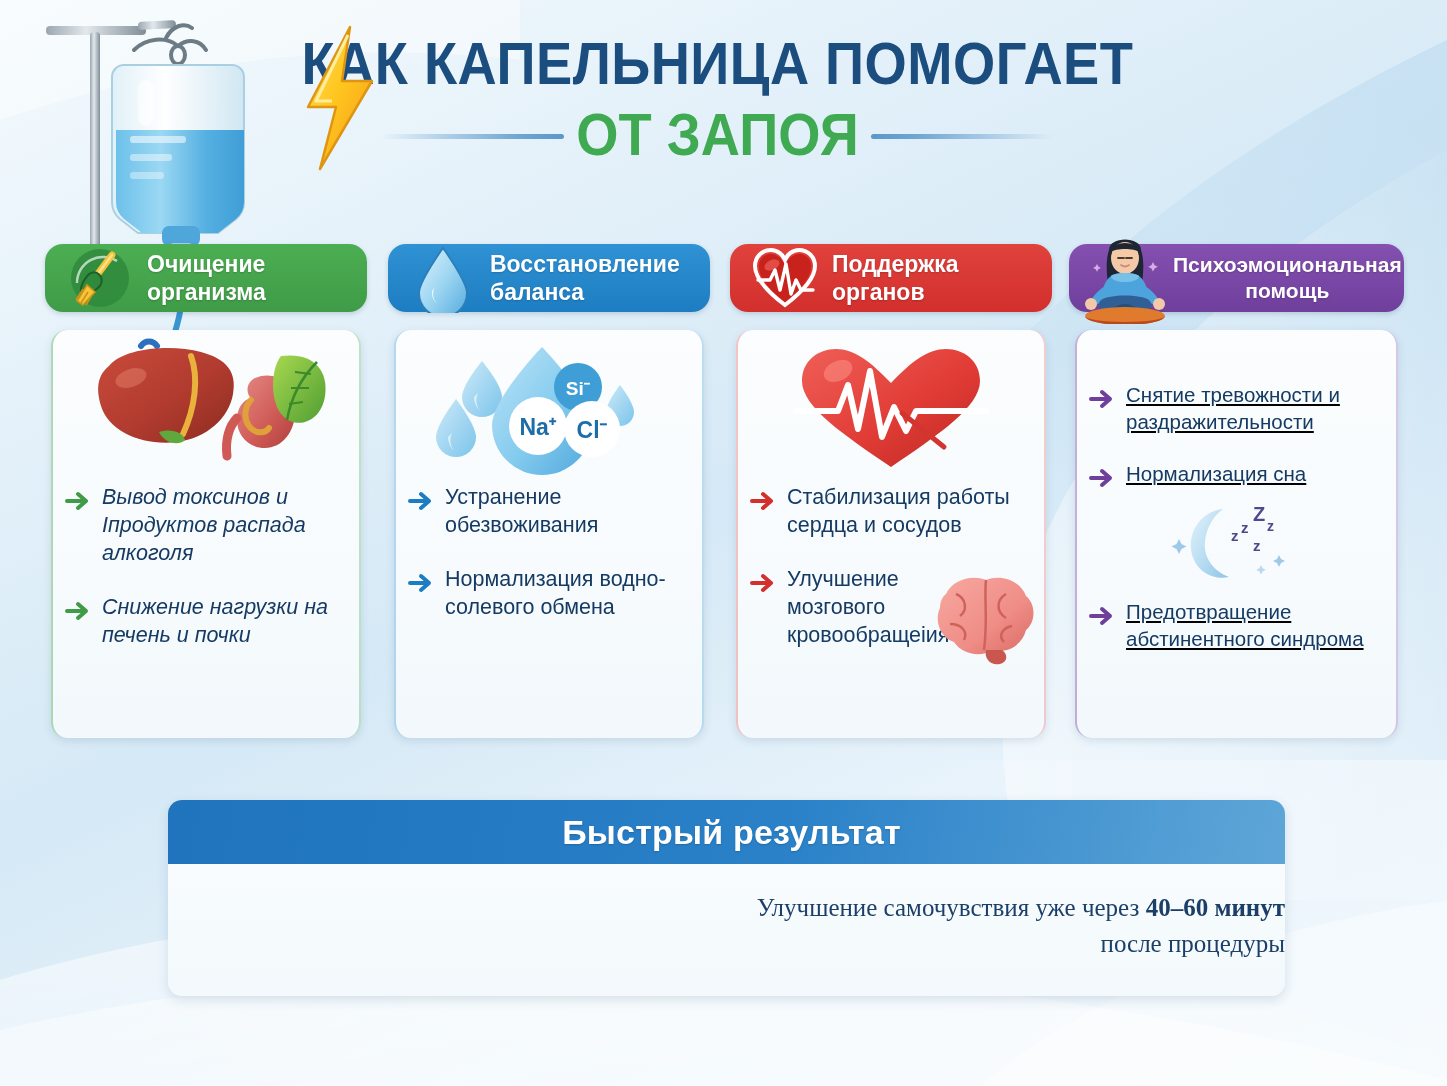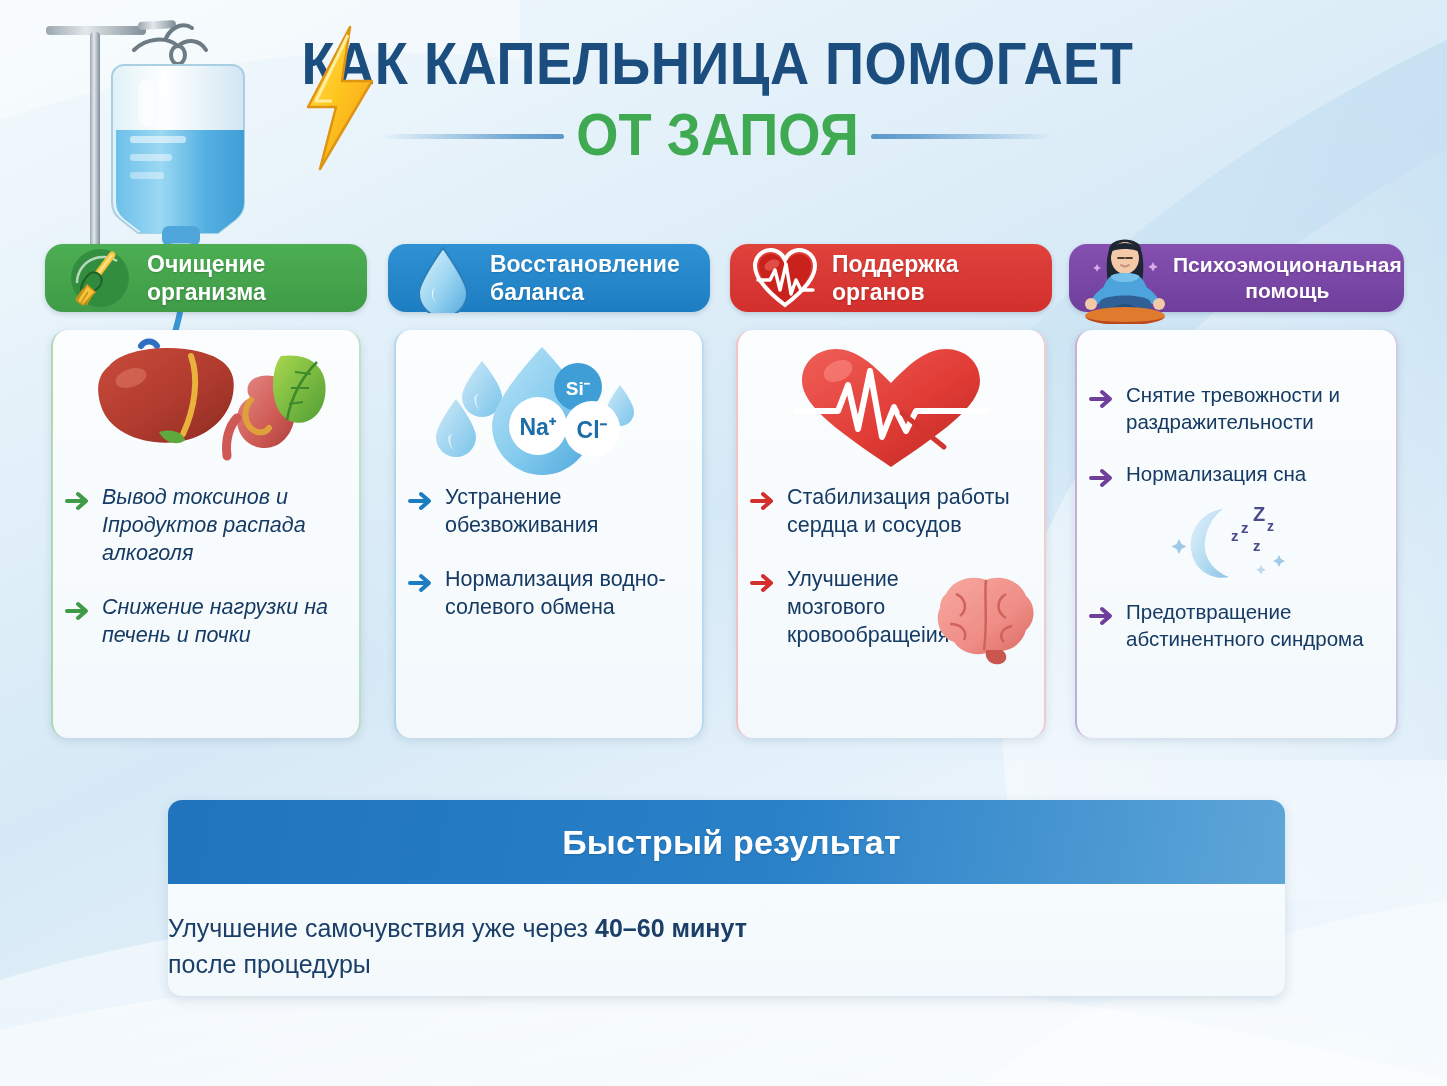--- a/index.html
+++ b/index.html
@@ -128,21 +128,21 @@
 
   .card-illustration {
     height: 150px;
     display: flex;
     align-items: center;
     justify-content: center;
     padding-top: 6px;
   }
 
   .bullets { padding: 4px 14px 0 12px; }
-  .c4 .bullets { padding-top: 52px; }
+  .c4 .bullets { padding-top: 52px; text-decoration: underline; }
 
   .bullet {
     display: flex;
     align-items: flex-start;
     gap: 11px;
     margin-bottom: 26px;
     position: relative;
   }
   .bullet-arrow { flex: 0 0 auto; width: 26px; height: 26px; margin-top: 4px; }
 
@@ -162,37 +162,38 @@
     left: 168px;
     top: 800px;
     width: 1117px;
     height: 196px;
     border-radius: 14px;
     background: linear-gradient(180deg,#fafdfe 0%, #f3f9fc 100%);
     box-shadow: 0 4px 12px rgba(30,70,110,0.14);
     overflow: hidden;
   }
   .banner-head {
-    height: 84px;
+    height: 64px;
     background: linear-gradient(100deg,#1f74bd 0%, #2a81c8 55%, #5ea6d8 100%);
     display: flex;
     align-items: center;
     justify-content: center;
     padding-left: 10px;
   }
   .banner-title {
     color: #ffffff;
     font-size: 34px;
     font-weight: 700;
     letter-spacing: 0.2px;
     text-shadow: 0 1px 2px rgba(0,0,0,0.18);
   }
   .banner-body {
     padding-top: 26px;
-    text-align: left;
+    text-align: right;
+    font-family: Liberation Serif, serif;
   }
   .banner-line {
     font-size: 25px;
     color: #1b3f68;
     line-height: 1.45;
   }
   .banner-strong { font-weight: 700; }
   .bolt {
     position: absolute;
     left: 298px;

